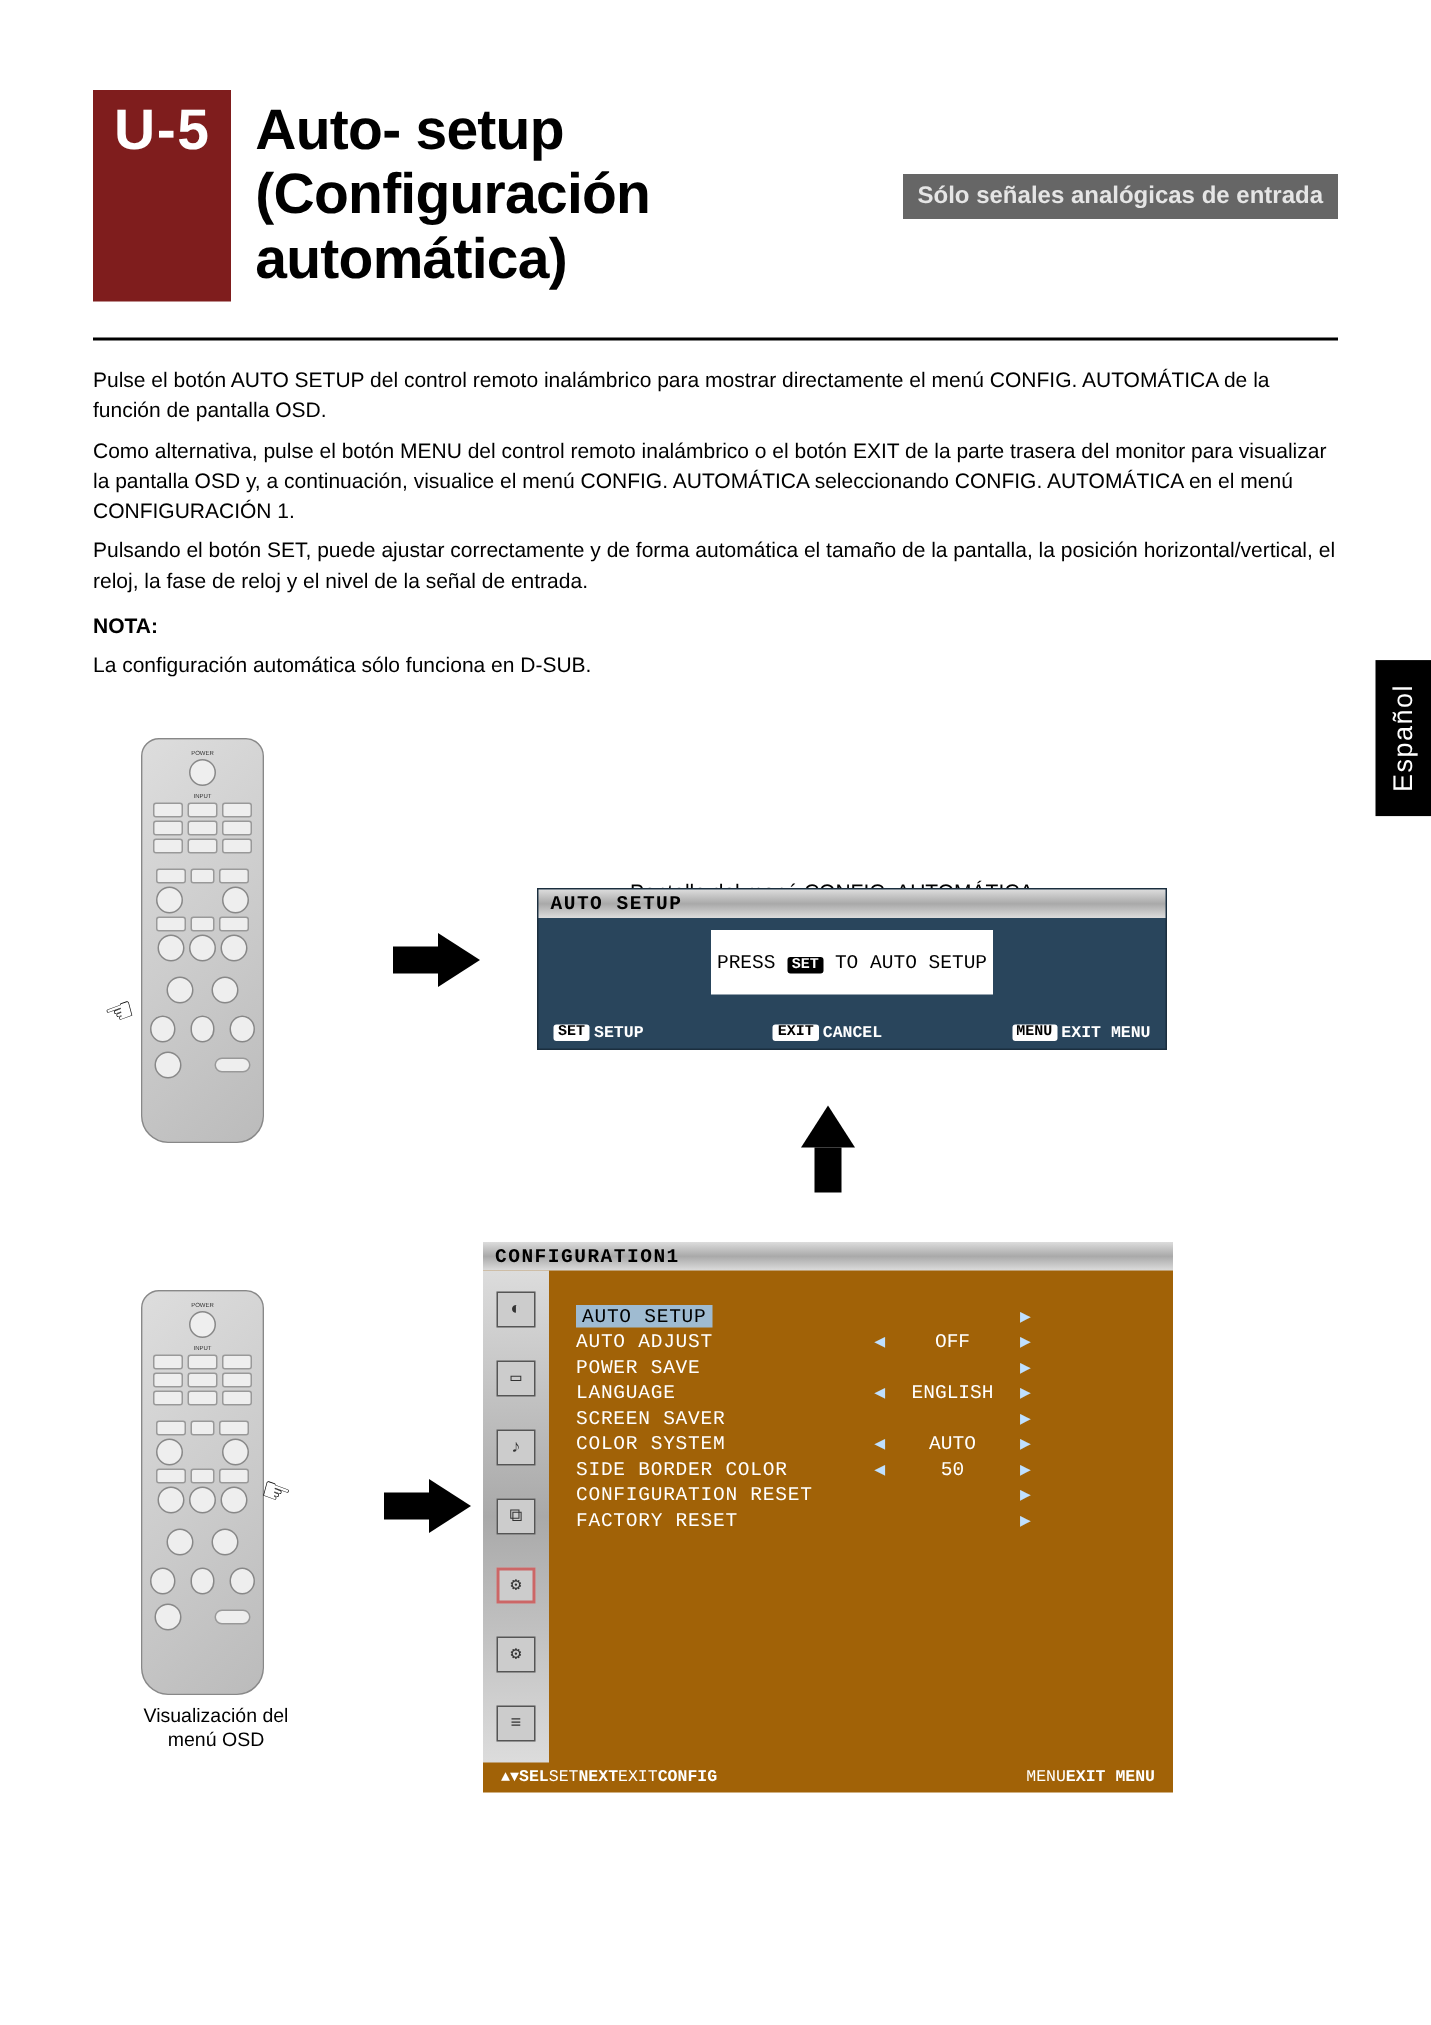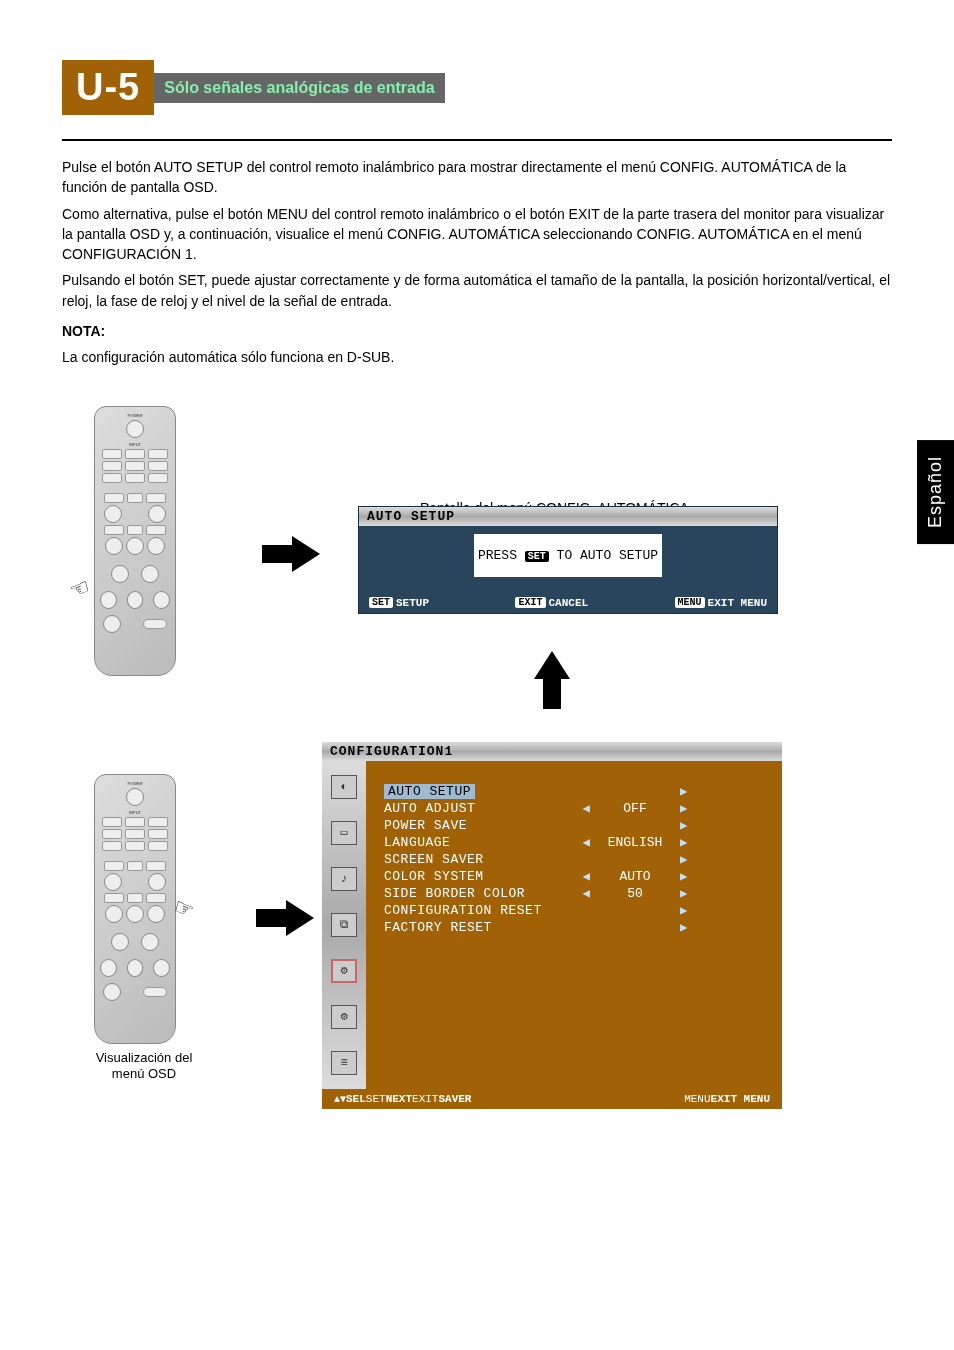--- a/index.html
+++ b/index.html
@@ -1,21 +1,21 @@
 <!DOCTYPE html>
 <html><head>
 <meta charset="utf-8">
 <style>
   * { box-sizing: border-box; margin: 0; padding: 0; }
   html, body { width: 954px; height: 1350px; font-family: Arial, Helvetica, sans-serif; background: #fff; color: #000; }
   .page { position: relative; width: 954px; height: 1350px; padding: 60px 62px 40px 62px; }
   .hdr { display: flex; align-items: stretch; margin-bottom: 24px; }
-  .tag { background: #a16207; color: #fff; font-weight: 700; font-size: 38px; padding: 6px 14px; font-family: Arial, sans-serif; letter-spacing: 1px; }
+  .tag { background: #7f1d1d; color: #fff; font-weight: 700; font-size: 38px; padding: 6px 14px; font-family: Arial, sans-serif; letter-spacing: 1px; }
   .title { font-size: 38px; font-weight: 700; font-family: "Arial Narrow", Arial, sans-serif; padding: 6px 0 6px 16px; flex: 1; letter-spacing: -0.5px; }
-  .badge { background: #666; color: #86efac; font-size: 16px; font-weight: 700; padding: 6px 10px; align-self: center; font-family: "Arial Narrow", Arial, sans-serif; }
+  .badge { background: #666; color: #e5e5e5; font-size: 16px; font-weight: 700; padding: 6px 10px; align-self: center; font-family: "Arial Narrow", Arial, sans-serif; }
   .rule { border-top: 2px solid #000; margin-bottom: 16px; }
   .body p { font-size: 14px; line-height: 1.45; margin-bottom: 6px; }
   .nota { font-weight: 700; font-size: 14px; margin-top: 10px; }
   .nota-txt { font-size: 14px; line-height: 1.45; }
 
   .diagram { position: relative; margin-top: 28px; height: 700px; }
 
   
   .remote { position: absolute; width: 82px; height: 270px; background: linear-gradient(135deg,#ddd,#bbb); border: 1px solid #888; border-radius: 12px 12px 18px 18px; padding: 6px 5px; }
   .remote .pwr { width: 18px; height: 18px; border-radius: 50%; background: #eee; border:1px solid #888; margin: 2px auto 4px; }
@@ -68,20 +68,21 @@
   .pagefoot { position:absolute; bottom:38px; left:0; right:0; text-align:center; font-size:14px;}
   .hand { position:absolute; font-size:22px; transform:rotate(-20deg);}
 </style>
 </head>
 <body>
 
 <div class="page">
 
   <div class="hdr">
     <div class="tag">U-5</div>
+    <div class="title">Auto- setup (Configuración automática)</div>
     <div class="badge">Sólo señales analógicas de entrada</div>
   </div>
   <div class="rule"></div>
 
   <div class="body">
     <p>Pulse el botón AUTO SETUP del control remoto inalámbrico para mostrar directamente el menú CONFIG. AUTOMÁTICA de la función de pantalla OSD.</p>
     <p>Como alternativa, pulse el botón MENU del control remoto inalámbrico o el botón EXIT de la parte trasera del monitor para visualizar la pantalla OSD y, a continuación, visualice el menú CONFIG. AUTOMÁTICA seleccionando CONFIG. AUTOMÁTICA en el menú CONFIGURACIÓN 1.</p>
     <p>Pulsando el botón SET, puede ajustar correctamente y de forma automática el tamaño de la pantalla, la posición horizontal/vertical, el reloj, la fase de reloj y el nivel de la señal de entrada.</p>
     <p class="nota">NOTA:</p>
     <p class="nota-txt">La configuración automática sólo funciona en D-SUB.</p>
@@ -310,21 +311,21 @@
               <div class="lab">FACTORY RESET</div>
               <div class="arL" style="width: 16px; text-align: right;"></div>
               <div class="val"></div>
               <div class="arR" style="width: 16px;">▶</div>
             </div>
           </div>
       </div>
       <div class="foot">
         <span><span class="tri">▲▼</span><b>SEL</b></span>
         <span><span class="pill">SET</span><b>NEXT</b></span>
-        <span><span class="pill">EXIT</span><b>SAVER</b></span>
+        <span><span class="pill">EXIT</span><b>CONFIG</b></span>
         <span class="sp"></span>
         <span><span class="pill">MENU</span><b>EXIT MENU</b></span>
       </div>
     </div>
 
   </div>
 
   <div class="sidetab">Español</div>
 </div>
 

